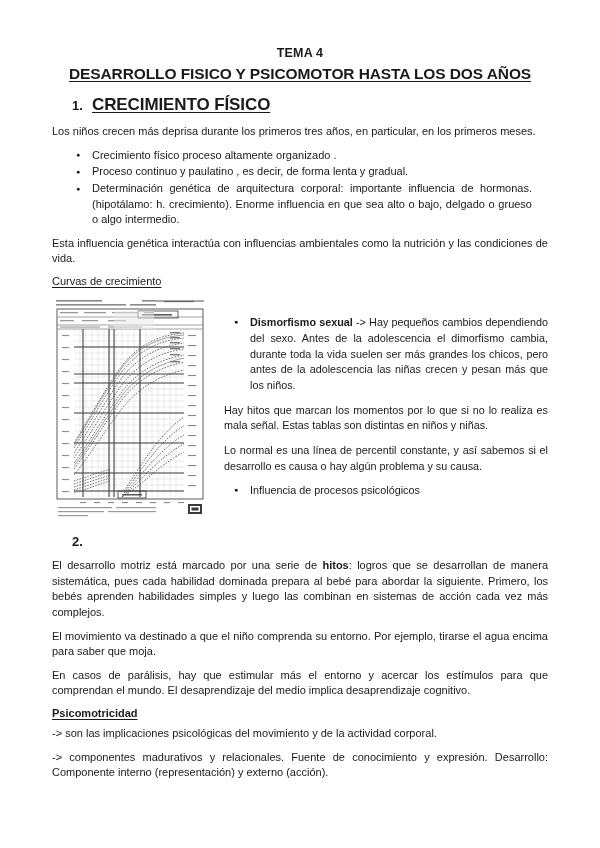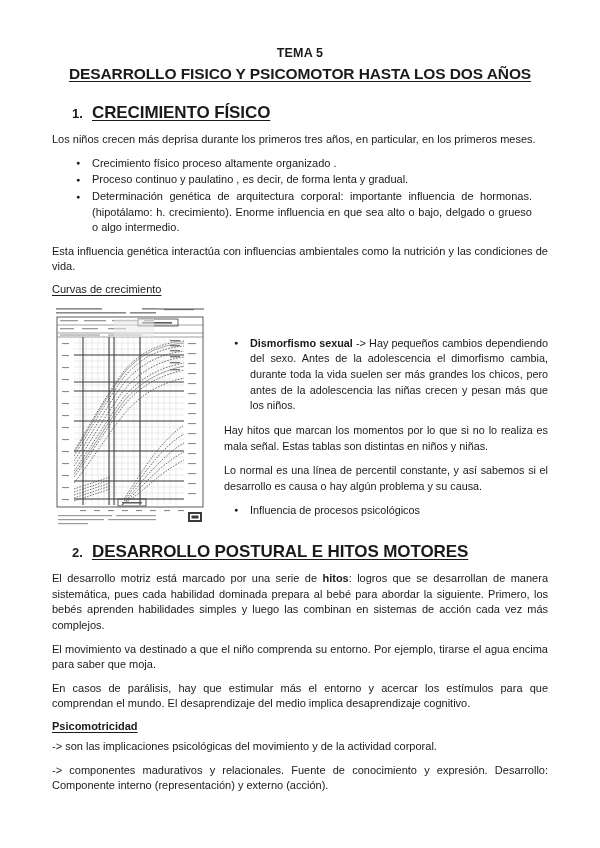--- a/index.html
+++ b/index.html
@@ -30,21 +30,21 @@
     font-weight: bold;
     letter-spacing: 0.2px;
     margin: 0 0 3px 0;
     line-height: 1.25;
   }
   .doc-subtitle {
     text-align: center;
     font-size: 15.5px;
     font-weight: bold;
     letter-spacing: -0.1px;
-    margin: 0 0 20px 0;
+    margin: 0 0 12px 0;
     line-height: 1.2;
     text-decoration: underline;
     text-underline-offset: 2px;
   }
 
   .section-heading {
     display: flex;
     align-items: baseline;
     gap: 8px;
     margin: 0 0 9px 0;
@@ -105,21 +105,21 @@
     top: -0.5px;
     font-size: 7px;
     line-height: 2.3;
   }
 
   b { font-weight: bold; }
 
   
   .fig-row {
     display: flex;
-    align-items: flex-end;
+    align-items: center;
     gap: 16px;
     margin-bottom: 10px;
   }
   .chart-wrap {
     flex: 0 0 156px;
     width: 156px;
     height: 225px;
     position: relative;
     background: #ffffff;
   }
@@ -164,21 +164,21 @@
     line-height: 2.3;
   }
 
   .sec2-block { margin-top: 14px; }
 </style>
 </head>
 <body>
 
 <div class="page">
 
-  <div class="doc-title">TEMA 5</div>
+  <div class="doc-title">TEMA 4</div>
   <div class="doc-subtitle">DESARROLLO FISICO Y PSICOMOTOR HASTA LOS DOS AÑOS</div>
 
   <div class="section-heading">
     <span class="section-num">1.</span>
     <span class="section-label">CRECIMIENTO FÍSICO</span>
   </div>
 
   <p class="body">Los niños crecen más deprisa durante los primeros tres años, en particular, en los primeros meses.</p>
 
   <ul class="bullets">
@@ -419,21 +419,20 @@
       <p class="side-bullet"><b>Dismorfismo sexual</b><span> -&gt; Hay pequeños cambios dependiendo del sexo. Antes de la adolescencia el dimorfismo cambia, durante toda la vida suelen ser más grandes los chicos, pero antes de la adolescencia las niñas crecen y pesan más que los niños.</span></p>
       <p>Hay hitos que marcan los momentos por lo que si no lo realiza es mala señal. Estas tablas son distintas en niños y niñas.</p>
       <p>Lo normal es una línea de percentil constante, y así sabemos si el desarrollo es causa o hay algún problema y su causa.</p>
       <p class="side-bullet-plain">Influencia de procesos psicológicos</p>
     </div>
   </div>
 
   <div class="sec2-block">
     <div class="section-heading">
       <span class="section-num">2.</span>
-      <span class="section-label">DESARROLLO POSTURAL E HITOS MOTORES</span>
     </div>
 
     <p class="body"><span>El desarrollo motriz está marcado por una serie de </span><b>hitos</b><span>: logros que se desarrollan de manera sistemática, pues cada habilidad dominada prepara al bebé para abordar la siguiente. Primero, los bebés aprenden habilidades simples y luego las combinan en sistemas de acción cada vez más complejos.</span></p>
 
     <p class="body">El movimiento va destinado a que el niño comprenda su entorno. Por ejemplo, tirarse el agua encima para saber que moja.</p>
     <p class="body">En casos de parálisis, hay que estimular más el entorno y acercar los estímulos para que comprendan el mundo. El desaprendizaje del medio implica desaprendizaje cognitivo.</p>
 
     <div class="sub-heading-b">Psicomotricidad</div>
 
     <p class="body">-&gt; son las implicaciones psicológicas del movimiento y de la actividad corporal.</p>

